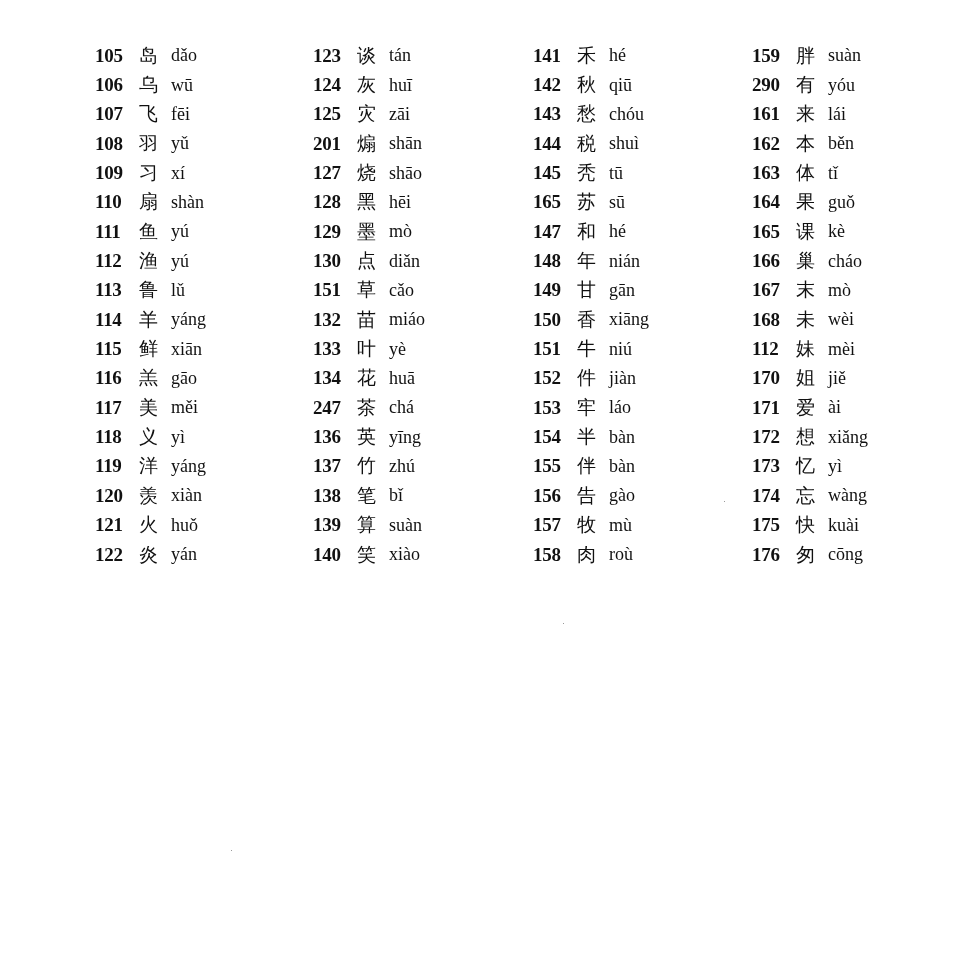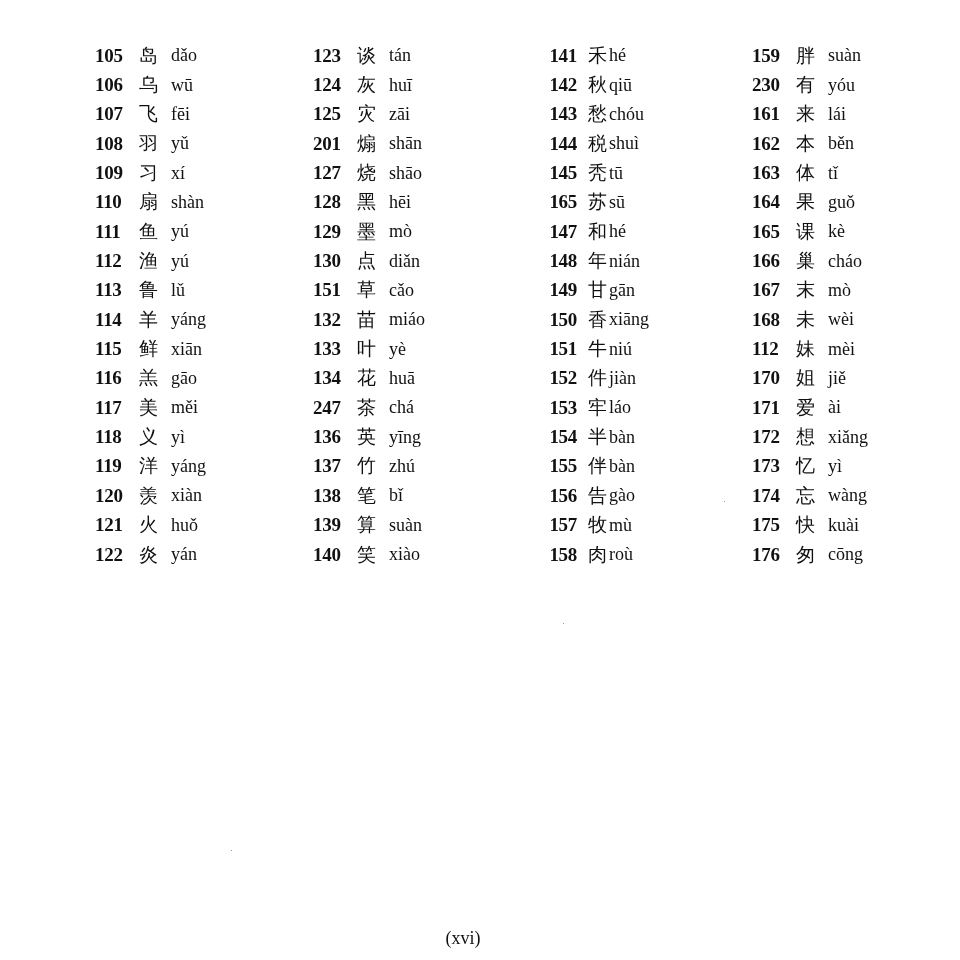--- a/index.html
+++ b/index.html
@@ -22,21 +22,21 @@
       width: 960px;
       height: 960px;
       text-decoration: underline;
     }
     .column {
       position: absolute;
       top: 29px;
     }
     .col-0 { left: 95px; }
     .col-1 { left: 313px; }
-    .col-2 { left: 533px; text-align: right; }
+    .col-2 { left: 533px; }
     .col-3 { left: 752px; }
     .entry {
       height: 29.35px;
       display: flex;
       align-items: center;
       white-space: nowrap;
     }
     .num {
       width: 44px;
       font-weight: bold;
@@ -348,21 +348,21 @@
         <span class="pinyin">roù</span>
       </div>
     </div>
   <div class="column col-3">
       <div class="entry">
         <span class="num">159</span>
         <span class="hanzi">胖</span>
         <span class="pinyin">suàn</span>
       </div>
       <div class="entry">
-        <span class="num">230</span>
+        <span class="num">290</span>
         <span class="hanzi">有</span>
         <span class="pinyin">yóu</span>
       </div>
       <div class="entry">
         <span class="num">161</span>
         <span class="hanzi">来</span>
         <span class="pinyin">lái</span>
       </div>
       <div class="entry">
         <span class="num">162</span>
@@ -434,18 +434,17 @@
         <span class="hanzi">快</span>
         <span class="pinyin">kuài</span>
       </div>
       <div class="entry">
         <span class="num">176</span>
         <span class="hanzi">匆</span>
         <span class="pinyin">cōng</span>
       </div>
     </div>
 
-  <div class="page-number">(xvi)</div>
 
   <div class="speck" style="left:563px; top:611px;"></div>
   <div class="speck" style="left:231px; top:838px;"></div>
   <div class="speck" style="left:724px; top:489px;"></div>
 </div>
 
 </body></html>

